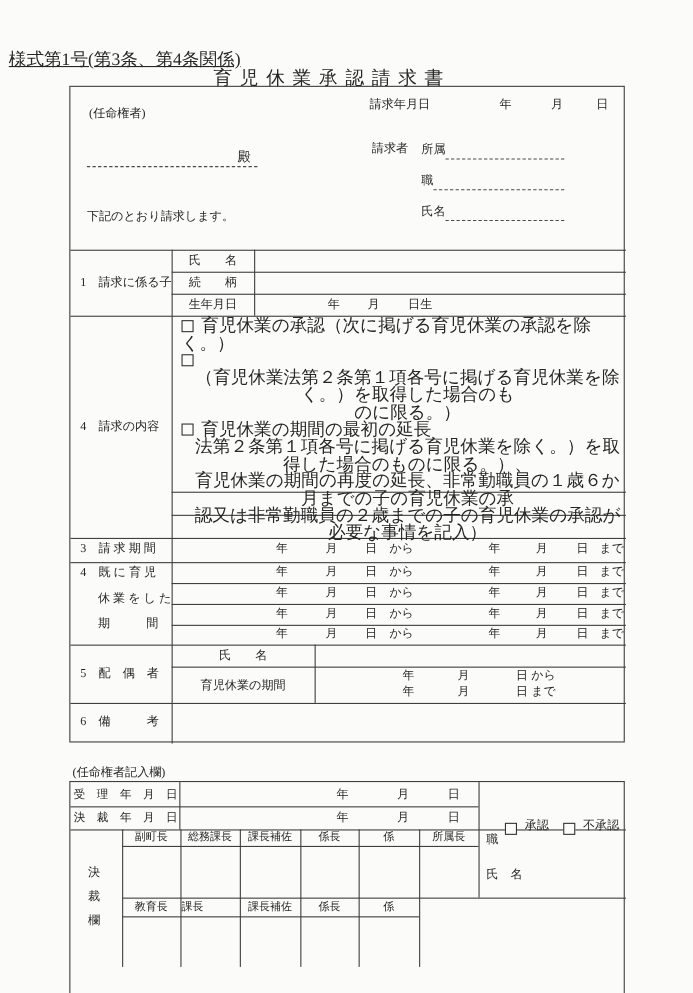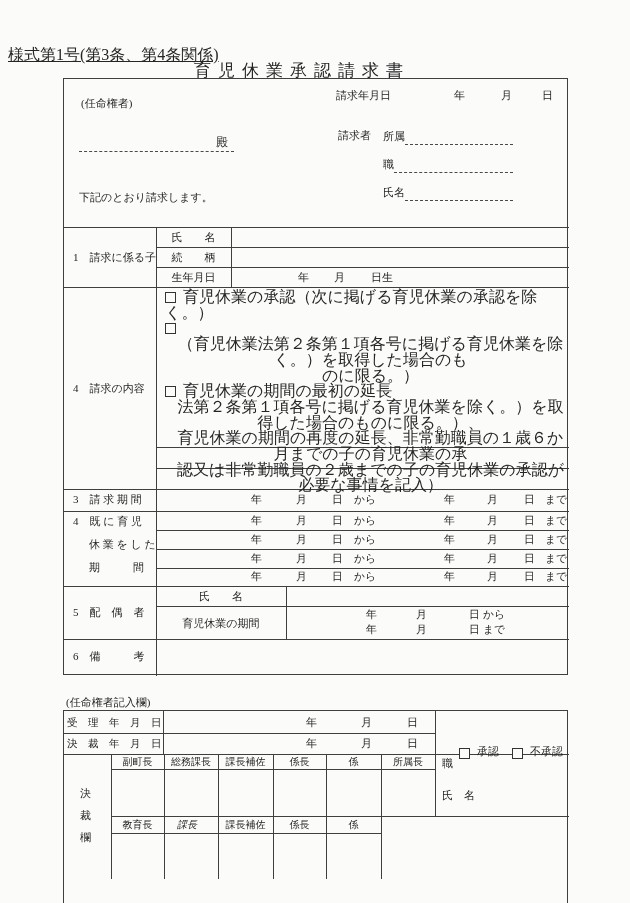--- a/index.html
+++ b/index.html
@@ -205,19 +205,19 @@
     <div class="abs ctr small" style="left:100px;top:45px;width:54px;">総務課長</div>
     <div class="abs ctr small" style="left:154px;top:45px;width:55px;">課長補佐</div>
     <div class="abs ctr small" style="left:209px;top:45px;width:53px;">係長</div>
     <div class="abs ctr small" style="left:262px;top:45px;width:55px;">係</div>
     <div class="abs ctr small" style="left:317px;top:45px;width:54px;">所属長</div>
 
     <div class="abs" style="left:378px;top:46px;">職</div>
     <div class="abs" style="left:378px;top:78px;">氏　名</div>
 
     <div class="abs ctr small" style="left:47px;top:108px;width:53px;">教育長</div>
-    <div class="abs ctr small" style="left:96px;top:108px;width:54px;font-style:italic;">課長</div>
+    <div class="abs ctr small" style="left:84px;top:108px;width:54px;">課長</div>
     <div class="abs ctr small" style="left:154px;top:108px;width:55px;">課長補佐</div>
     <div class="abs ctr small" style="left:209px;top:108px;width:53px;">係長</div>
     <div class="abs ctr small" style="left:262px;top:108px;width:55px;">係</div>
   </div>
 
 </div>
 
 </body></html>

